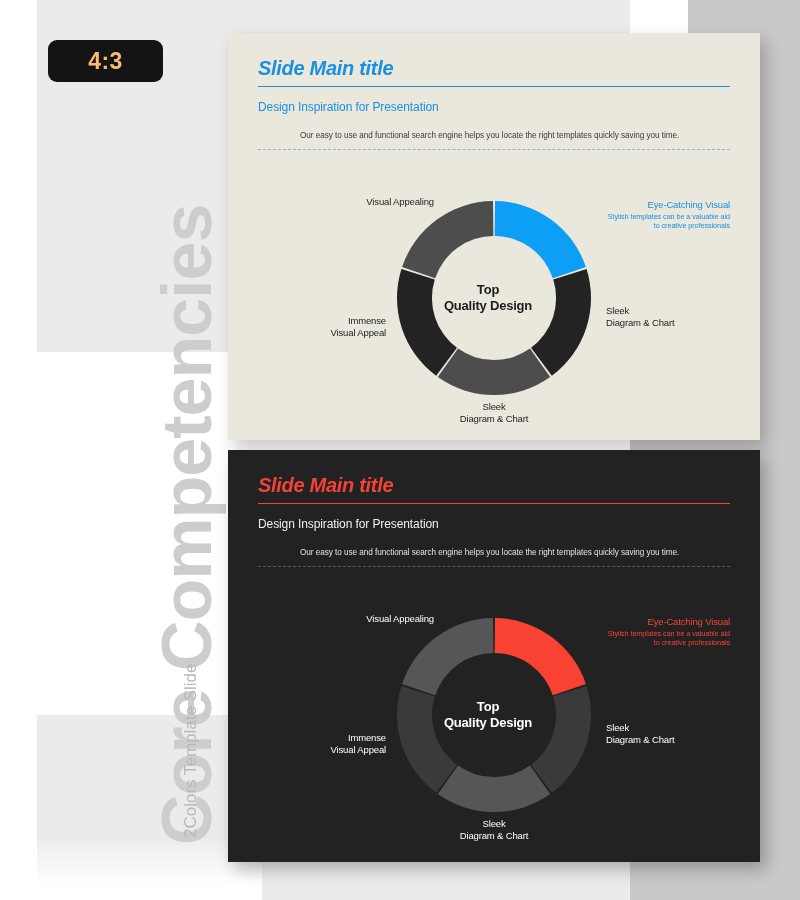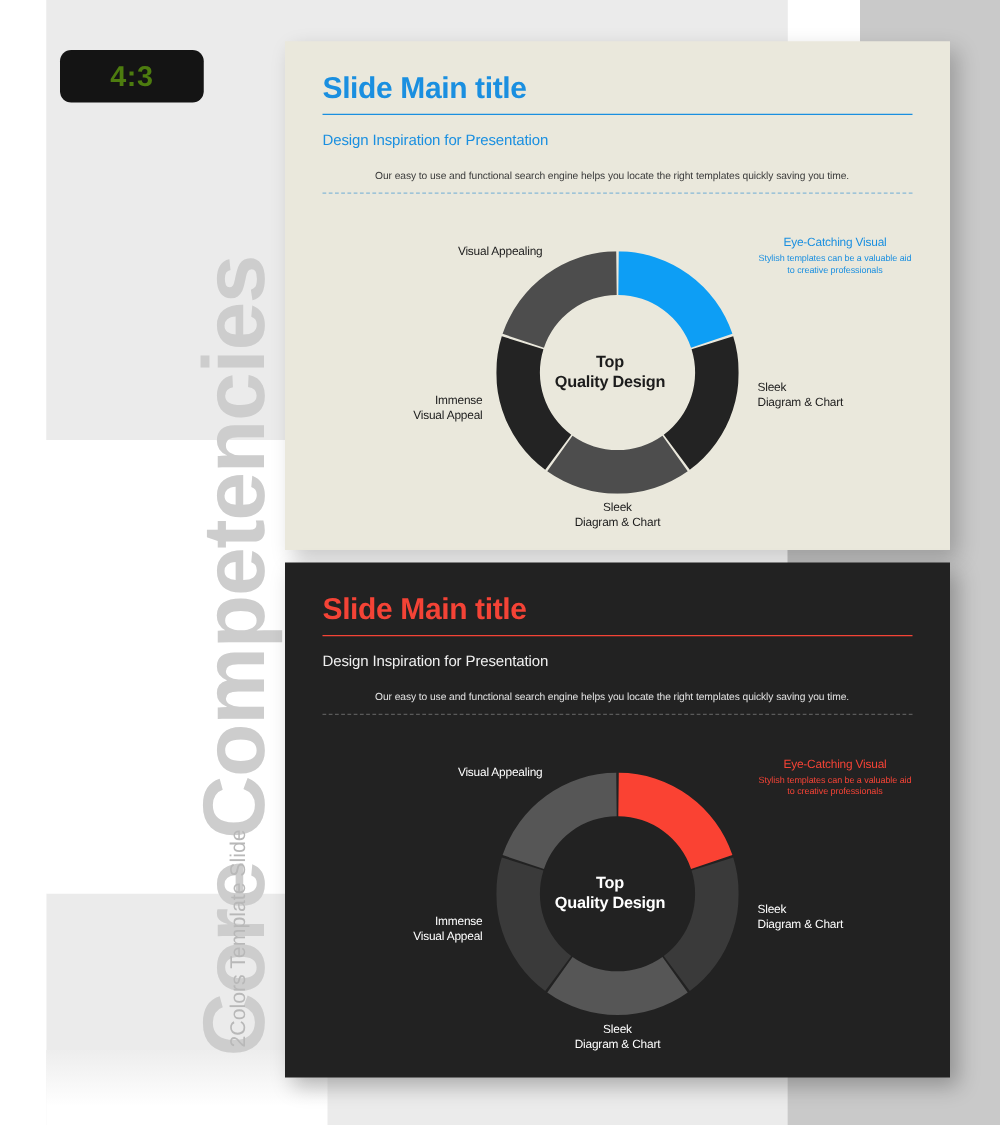--- a/index.html
+++ b/index.html
@@ -95,21 +95,21 @@
   
   .ratio-badge {
     position: absolute;
     left: 48px; top: 40px;
     width: 115px; height: 42px;
     background: #141414;
     border-radius: 9px;
     display: flex;
     align-items: center;
     justify-content: center;
-    color: #4d7c0f;
+    color: #fdba74;
     font-size: 23px;
     font-weight: bold;
     letter-spacing: 0.5px;
   }
 
   
   .slide {
     position: absolute;
     box-sizing: border-box;
   }
@@ -122,26 +122,27 @@
   .slide-dark {
     left: 228px; top: 450px;
     width: 532px; height: 412px;
     background: #222222;
     box-shadow: 6px 7px 16px rgba(0,0,0,0.28);
   }
 
   .slide-inner { position: absolute; left: 30px; right: 30px; top: 24px; }
 
   .slide-title {
-    font-size: 24px;
+    font-size: 20px;
     font-weight: bold;
     letter-spacing: -0.3px;
     line-height: 1.15;
     margin: 0 0 6px 0;
     font-stretch: condensed;
+    font-style: italic;
   }
   .rule {
     height: 1px;
     width: 100%;
     margin-bottom: 13px;
   }
   .slide-subtitle {
     font-size: 12px;
     font-weight: normal;
     margin: 0 0 17px 0;
@@ -213,21 +214,21 @@
   .dark .lbl-title { color: #ffffff; }
   .light .lbl-accent .lbl-title { color: #1a8fe0; }
   .light .lbl-accent .lbl-sub { color: #1a8fe0; }
   .dark .lbl-accent .lbl-title { color: #f44336; }
   .dark .lbl-accent .lbl-sub { color: #f44336; }
 
   .lbl-visual-appealing { left: 56px; top: 9px; text-align: right; width: 120px; }
   .lbl-immense { left: 28px; top: 128px; text-align: right; width: 100px; }
   .lbl-sleek-bottom { left: 50%; transform: translateX(-50%); top: 214px; text-align: center; width: 140px; }
   .lbl-sleek-right { left: 348px; top: 118px; text-align: left; width: 130px; }
-  .lbl-eye { left: 348px; top: 2px; text-align: center; width: 124px; }
+  .lbl-eye { left: 348px; top: 12px; text-align: right; width: 124px; }
 </style>
 </head>
 <body>
 
 <div class="bg-root">
   <div class="bg-white-base"></div>
   <div class="bg-white-band-left"></div>
   <div class="bg-gray-panel"></div>
   <div class="bg-gray-lower"></div>
   <div class="bg-white-lowerleft"></div>

